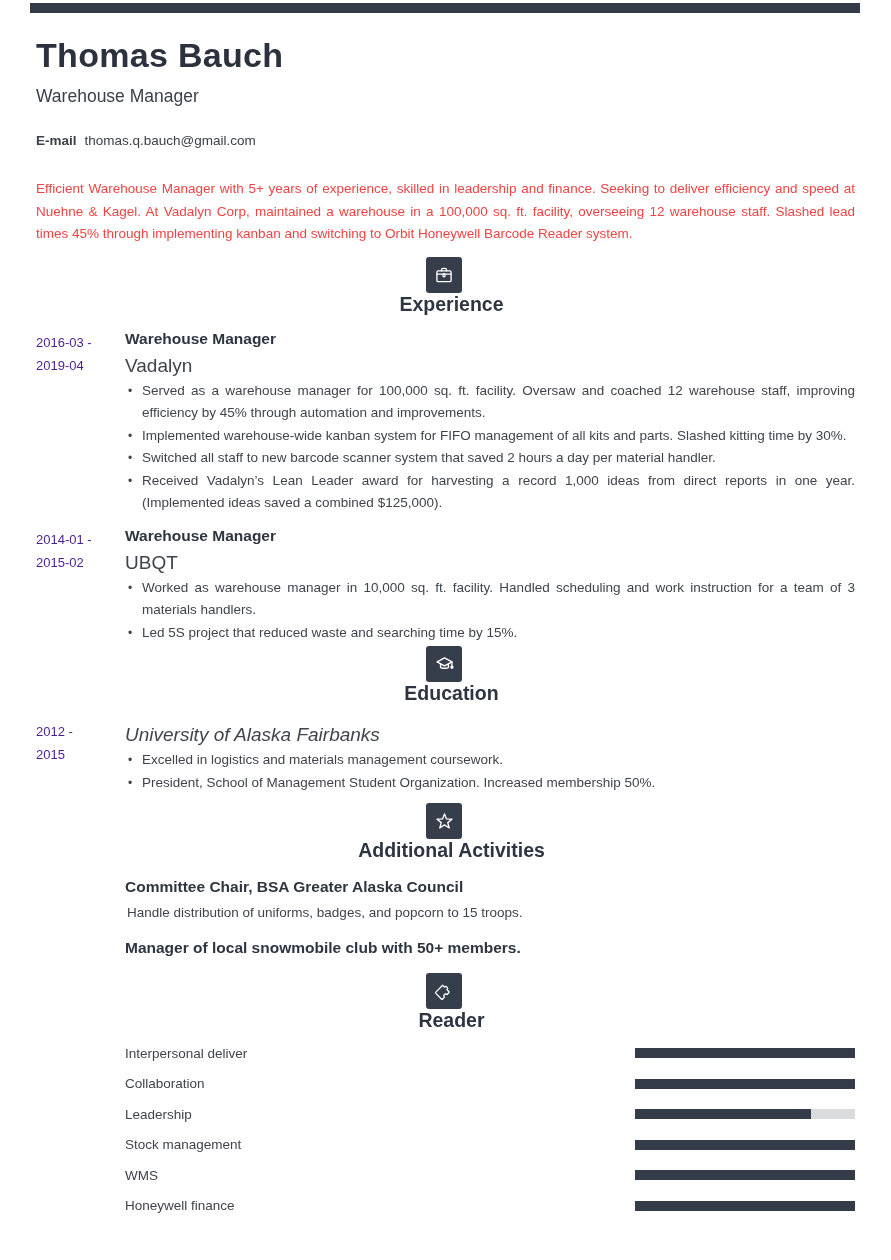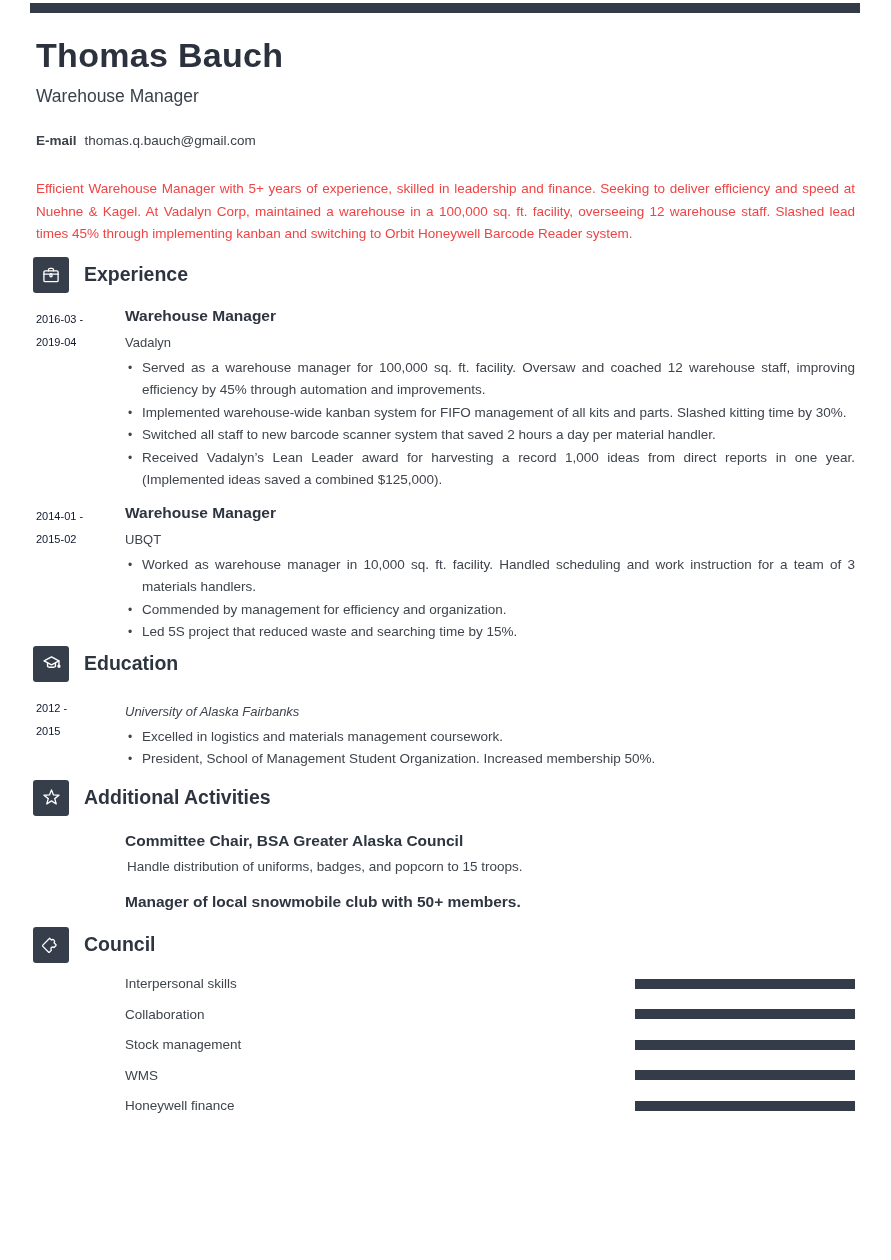--- a/index.html
+++ b/index.html
@@ -31,39 +31,39 @@
   .contact-row .lbl{font-weight:700;margin-right:8px;}
 
   
   .summary{
     margin-top:28px;
     font-size:13.5px;line-height:22.5px;text-align:justify;color:#ef4444;
   }
 
   
   .section-header{
-    display:flex;align-items:center;margin-left:-3px;margin-top:11px;
+    display:flex;align-items:center;margin-left:-3px;margin-top:11px;flex-direction:column;
   }
   .icon-box{
     width:36px;height:36px;border-radius:3px;background:#363e4c;
     display:flex;align-items:center;justify-content:center;flex:0 0 36px;
   }
   .icon-box svg{display:block;}
   .section-title{
     margin-left:15px;font-size:19.5px;font-weight:700;color:#2e3541;
   }
 
   
   .entry{display:grid;grid-template-columns:89px 1fr;}
   .entry.first{margin-top:13px;}
   .entry.gap{margin-top:11px;}
-  .dates{font-size:11px;color:#0f172a;padding-top:2px;}
+  .dates{font-size:13px;color:#4c1d95;padding-top:2px;}
   .dates span{display:block;line-height:23px;}
   .role{font-size:15.5px;font-weight:700;color:#2e3541;line-height:20px;}
-  .company{font-size:13px;line-height:20px;margin-top:7px;color:#3f444c;}
+  .company{font-size:19px;line-height:20px;margin-top:7px;color:#3f444c;}
   .company.italic{font-style:italic;}
   .bullets{margin-top:4px;}
   .bullet{
     position:relative;padding-left:17px;
     font-size:13.5px;line-height:22.5px;text-align:justify;color:#3f444c;
   }
   .bullet::before{
     content:"•";position:absolute;left:3px;top:0;
     font-size:12px;line-height:22.5px;color:#3f444c;
   }
@@ -137,21 +137,20 @@
     <div class="entry gap">
       <div class="dates">
         <span>2014-01 -</span>
         <span>2015-02</span>
       </div>
       <div>
         <div class="role">Warehouse Manager</div>
         <div class="company">UBQT</div>
         <div class="bullets">
           <div class="bullet">Worked as warehouse manager in 10,000 sq. ft. facility. Handled scheduling and work instruction for a team of 3 materials handlers.</div>
-          <div class="bullet">Commended by management for efficiency and organization.</div>
           <div class="bullet">Led 5S project that reduced waste and searching time by 15%.</div>
         </div>
       </div>
     </div>
 
     <div class="section-header" style="margin-top:2px;">
       <div class="icon-box">
         <svg width="21" height="21" viewBox="0 0 24 24" fill="none" stroke="#ffffff" stroke-width="1.6" stroke-linecap="round" stroke-linejoin="round">
           <path d="M12 4.5 L3.5 9 L12 13.5 L20.5 9 Z"></path>
           <path d="M7.5 11.7 V15 c0 1.6 9 1.6 9 0 V11.7"></path>
@@ -195,36 +194,42 @@
     </div>
 
     <div class="section-header" style="margin-top:15px;">
       <div class="icon-box">
         <svg width="21" height="21" viewBox="0 0 24 24" fill="none" stroke="#ffffff" stroke-width="1.5" stroke-linejoin="round">
           <g transform="rotate(45 12 12)">
             <path d="M5.5 8.5 h2.9 a2.1 2.1 0 1 1 4.2 0 H15.5 a1 1 0 0 1 1 1 v2.9 a2.1 2.1 0 1 0 0 4.2 V19.5 a1 1 0 0 1 -1 1 H6.5 a1 1 0 0 1 -1 -1 Z"></path>
           </g>
         </svg>
       </div>
-      <div class="section-title">Council</div>
+      <div class="section-title">Reader</div>
     </div>
 
     <div class="skills-list">
       <div></div>
       <div>
         <div class="skill-row">
-          <span class="skill-name">Interpersonal skills</span>
+          <span class="skill-name">Interpersonal deliver</span>
           <span class="skill-bar">
               <span class="skill-fill" style="width: 100%;"></span>
             </span>
         </div>
         <div class="skill-row">
           <span class="skill-name">Collaboration</span>
           <span class="skill-bar">
               <span class="skill-fill" style="width: 100%;"></span>
+            </span>
+        </div>
+        <div class="skill-row">
+          <span class="skill-name">Leadership</span>
+          <span class="skill-bar">
+              <span class="skill-fill" style="width: 80%;"></span>
             </span>
         </div>
         <div class="skill-row">
           <span class="skill-name">Stock management</span>
           <span class="skill-bar">
               <span class="skill-fill" style="width: 100%;"></span>
             </span>
         </div>
         <div class="skill-row">
           <span class="skill-name">WMS</span>

